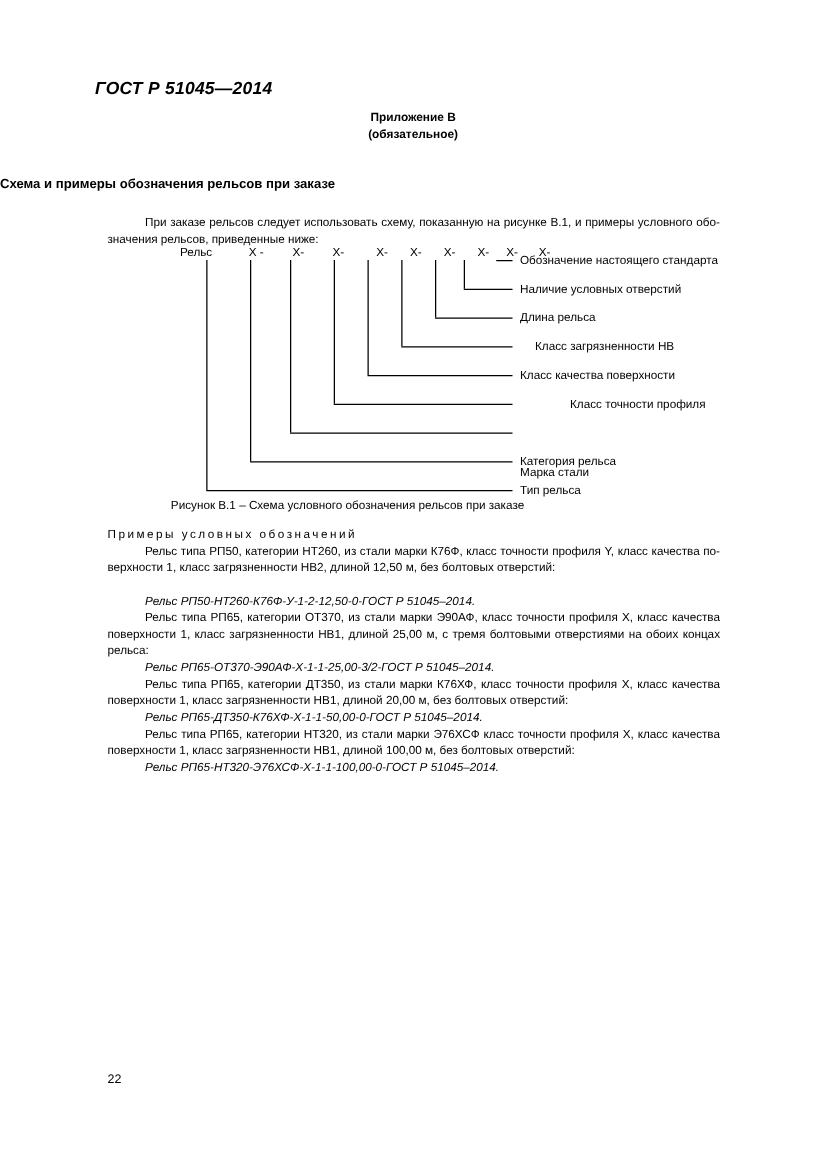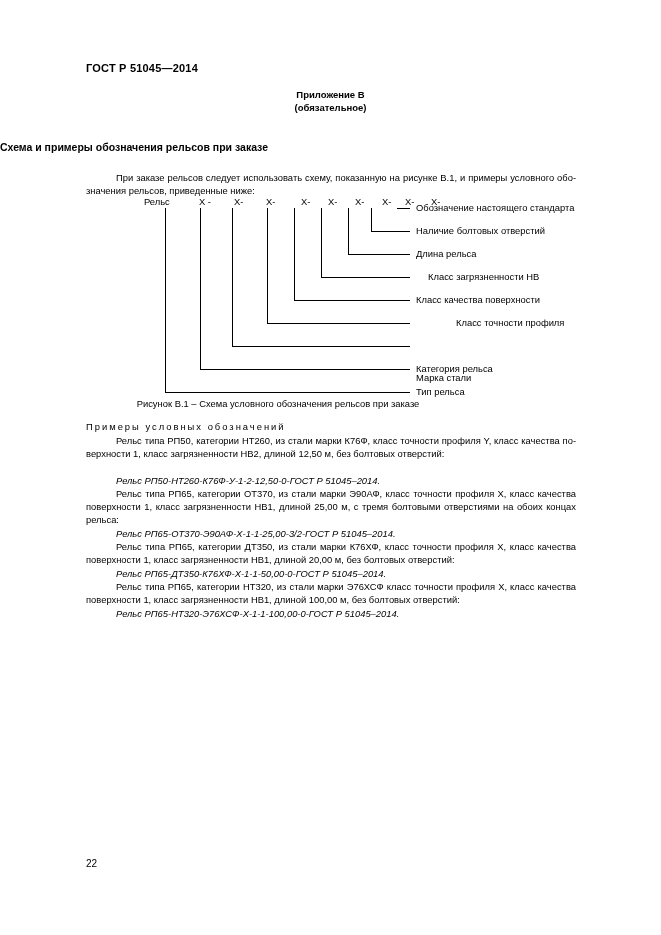--- a/index.html
+++ b/index.html
@@ -17,25 +17,26 @@
   }
   .page {
     position: absolute;
     left: 0; top: 0;
     width: 661px;
     height: 935px;
     background: #fff;
   }
   .header {
     position: absolute;
-    left: 86px;
+    left: 76px;
     top: 62px;
-    font-size: 11px;
+    font-size: 14px;
     font-weight: bold;
     letter-spacing: 0.2px;
+    font-style: italic;
   }
   .annex {
     position: absolute;
     left: 0;
     top: 88px;
     width: 661px;
     text-align: center;
     font-size: 9.5px;
     font-weight: bold;
     line-height: 13px;
@@ -177,21 +178,21 @@
     <div class="vline" style="left:146px; top:12px; height:138px;"></div>
     <div class="hline" style="left:146px; top:150px; width:178px;"></div>
 
     <div class="vline" style="left:114px; top:12px; height:161px;"></div>
     <div class="hline" style="left:114px; top:173px; width:210px;"></div>
 
     <div class="vline" style="left:79px; top:12px; height:184px;"></div>
     <div class="hline" style="left:79px; top:196px; width:245px;"></div>
 
     <div class="d-label" style="left:330px; top:6px;">Обозначение настоящего стандарта</div>
-    <div class="d-label" style="left:330px; top:29px;">Наличие болтовых отверстий</div>
+    <div class="d-label" style="left:330px; top:29px;">Наличие условных отверстий</div>
     <div class="d-label" style="left:330px; top:52px;">Длина рельса</div>
     <div class="d-label" style="left:330px; top:75px;margin-left:12px;">Класс загрязненности НВ</div>
     <div class="d-label" style="left:330px; top:98px;">Класс качества поверхности</div>
     <div class="d-label" style="left:330px; top:121px;margin-left:40px;">Класс точности профиля</div>
     <div class="d-label" style="left:330px; top:144px;margin-top:32px;">Марка стали</div>
     <div class="d-label" style="left:330px; top:167px;">Категория рельса</div>
     <div class="d-label" style="left:330px; top:190px;">Тип рельса</div>
   </div>
 
   <div class="fig-cap">Рисунок В.1 – Схема условного обозначения рельсов при заказе</div>

